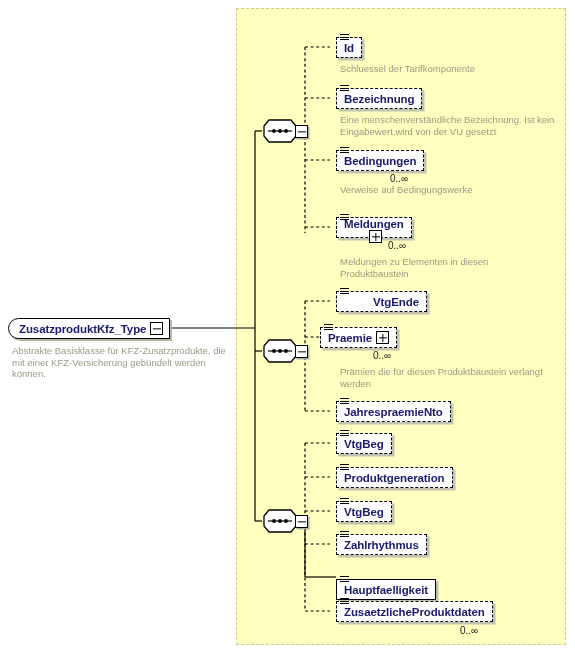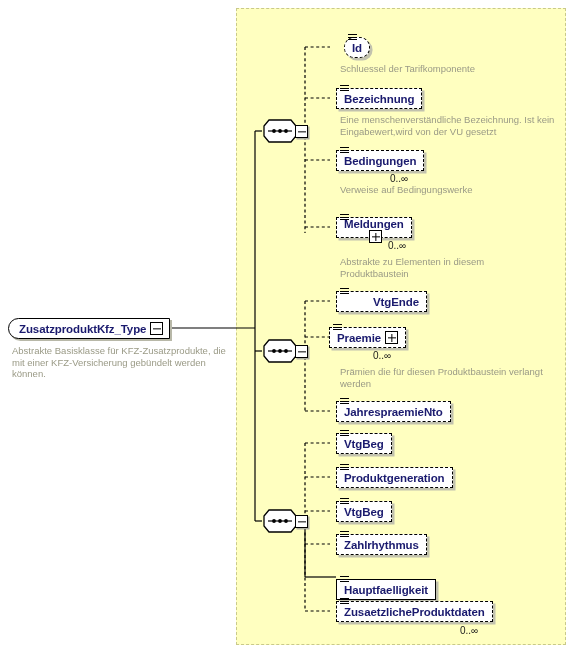--- a/index.html
+++ b/index.html
@@ -308,21 +308,21 @@
     <svg class="oct" viewBox="0 0 36 26">
       <polygon points="7,2 29,2 34,8 34,18 29,24 7,24 2,18 2,8" fill="#ffffff" stroke="#000000" stroke-width="1.3"></polygon>
       <line x1="6" y1="13" x2="30" y2="13" stroke="#000" stroke-width="1.2"></line>
       <circle cx="12" cy="13" r="1.9" fill="#000"></circle>
       <circle cx="18" cy="13" r="1.9" fill="#000"></circle>
       <circle cx="24" cy="13" r="1.9" fill="#000"></circle>
     </svg>
     <span class="seq-conn"></span>
   </div>
 
-  <div class="el optional" style="left:344px; top:37px;border-radius:10px;">
+  <div class="el optional" style="left:336px; top:37px;">
     <span class="anno">
         <i></i>
         <i></i>
         <i></i>
       </span>
     <span class="el-label">Id</span>
   </div>
   <div class="desc" style="left:340px; top:63px; width:220px;">Schluessel der Tarifkomponente</div>
 
   <div class="el optional" style="left:336px; top:88px;">
@@ -349,32 +349,32 @@
   <div class="el optional" style="left:336px; top:217px;flex-direction:column;">
     <span class="anno">
         <i></i>
         <i></i>
         <i></i>
       </span>
     <span class="el-label">Meldungen</span>
     <span class="exp-box plus"></span>
   </div>
   <div class="mult" style="left:388px; top:240px;">0..∞</div>
-  <div class="desc" style="left:340px; top:256px; width:200px;">Abstrakte zu Elementen in diesem Produktbaustein</div>
+  <div class="desc" style="left:340px; top:256px; width:200px;">Meldungen zu Elementen in diesen Produktbaustein</div>
 
   <div class="el optional" style="left:336px; top:291px;padding-left:36px;">
     <span class="anno">
         <i></i>
         <i></i>
         <i></i>
       </span>
     <span class="el-label">VtgEnde</span>
   </div>
 
-  <div class="el optional" style="left:329px; top:327px;">
+  <div class="el optional" style="left:320px; top:327px;">
     <span class="anno">
         <i></i>
         <i></i>
         <i></i>
       </span>
     <span class="el-label">Praemie</span>
     <span class="exp-box plus"></span>
   </div>
   <div class="mult" style="left:373px; top:350px;">0..∞</div>
   <div class="desc" style="left:340px; top:366px; width:230px;">Prämien die für diesen Produktbaustein verlangt werden</div>

